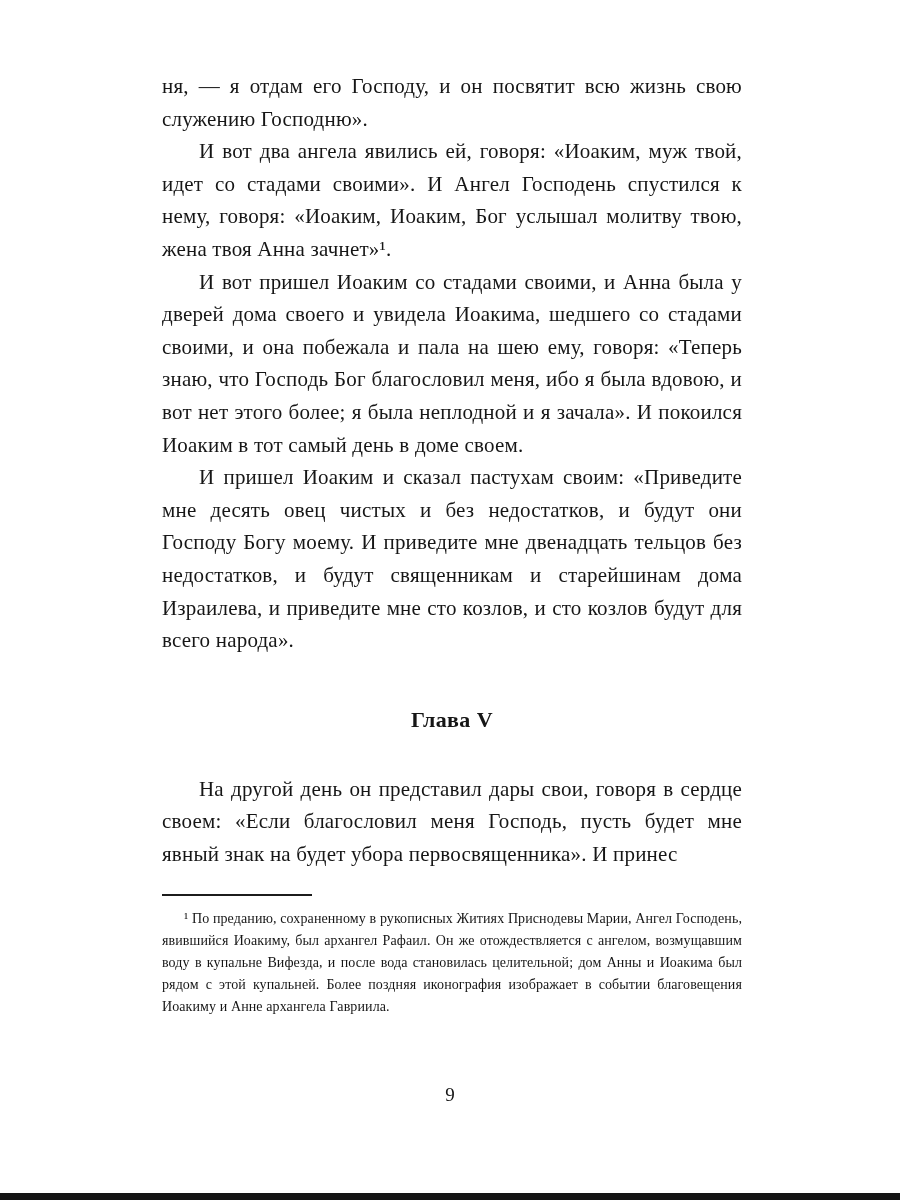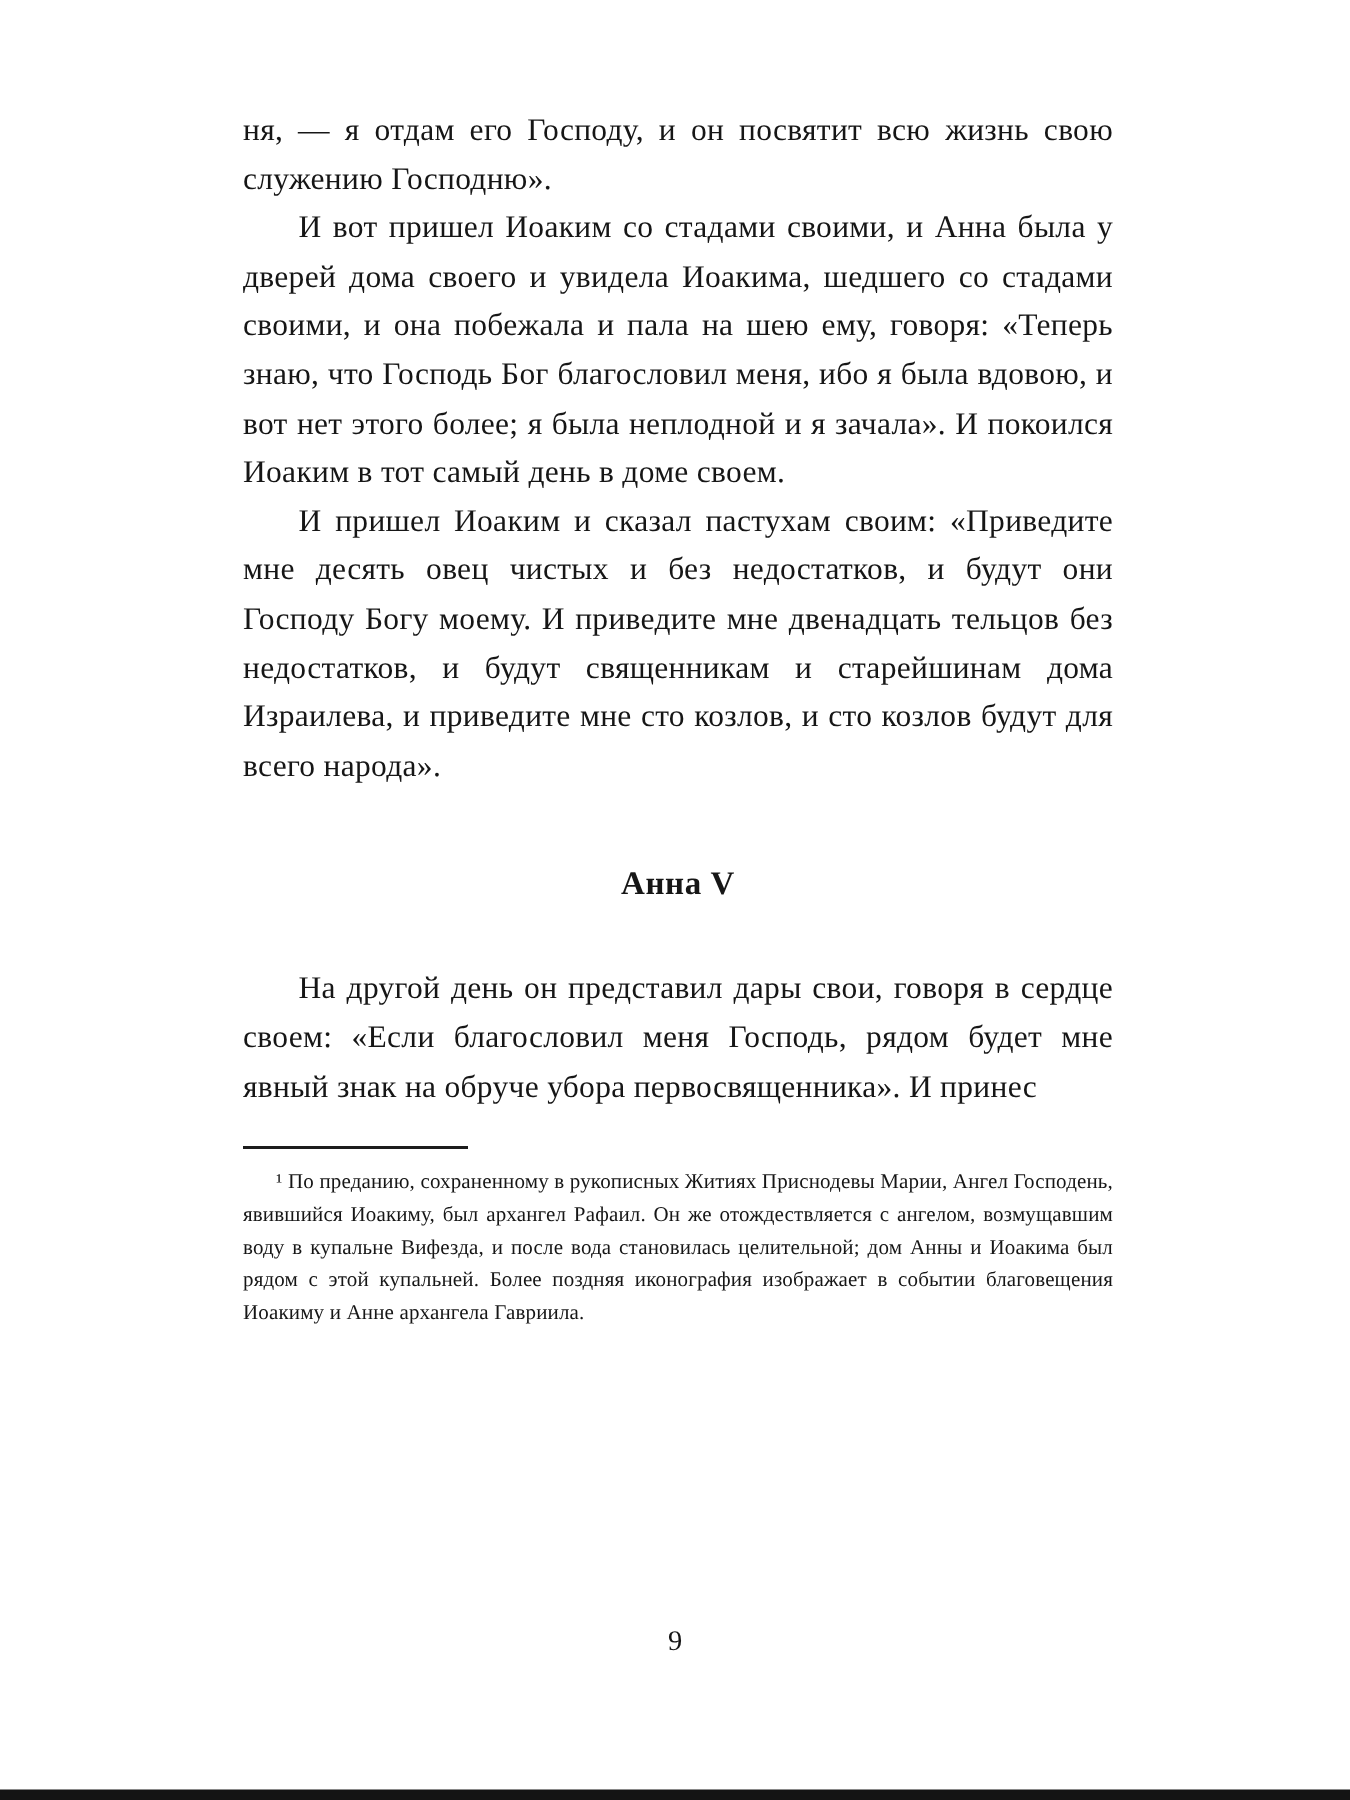--- a/index.html
+++ b/index.html
@@ -75,28 +75,29 @@
 </style>
 </head>
 <body>
 
 <div class="page">
 
   <div class="text-block">
 
     <p class="para no-indent">ня, — я отдам его Господу, и он посвятит всю жизнь свою служению Господню».</p>
 
+    <p class="para">И вот два ангела явились ей, говоря: «Иоаким, муж твой, идет со стадами своими». И Ангел Господень спустился к нему, говоря: «Иоаким, Иоаким, Бог услышал молитву твою, жена твоя Анна зачнет»¹.</p>
 
     <p class="para">И вот пришел Иоаким со стадами своими, и Анна была у дверей дома своего и увидела Иоакима, шедшего со стадами своими, и она побежала и пала на шею ему, говоря: «Теперь знаю, что Господь Бог благословил меня, ибо я была вдовою, и вот нет этого более; я была неплодной и я зачала». И покоился Иоаким в тот самый день в доме своем.</p>
 
     <p class="para">И пришел Иоаким и сказал пастухам своим: «Приведите мне десять овец чистых и без недостатков, и будут они Господу Богу моему. И приведите мне двенадцать тельцов без недостатков, и будут священникам и старейшинам дома Израилева, и приведите мне сто козлов, и сто козлов будут для всего народа».</p>
 
-    <h2 class="chapter-heading">Анна V</h2>
+    <h2 class="chapter-heading">Глава V</h2>
 
-    <p class="para">На другой день он представил дары свои, говоря в сердце своем: «Если благословил меня Господь, рядом будет мне явный знак на обруче убора первосвященника». И принес</p>
+    <p class="para">На другой день он представил дары свои, говоря в сердце своем: «Если благословил меня Господь, пусть будет мне явный знак на будет убора первосвященника». И принес</p>
 
     <div class="footnote-rule"></div>
 
     <p class="footnote">¹ По преданию, сохраненному в рукописных Житиях Приснодевы Марии, Ангел Господень, явившийся Иоакиму, был архангел Рафаил. Он же отождествляется с ангелом, возмущавшим воду в купальне Вифезда, и после вода становилась целительной; дом Анны и Иоакима был рядом с этой купальней. Более поздняя иконография изображает в событии благовещения Иоакиму и Анне архангела Гавриила.</p>
 
   </div>
 
   <div class="page-number">9</div>
 
   <div class="bottom-edge"></div>

